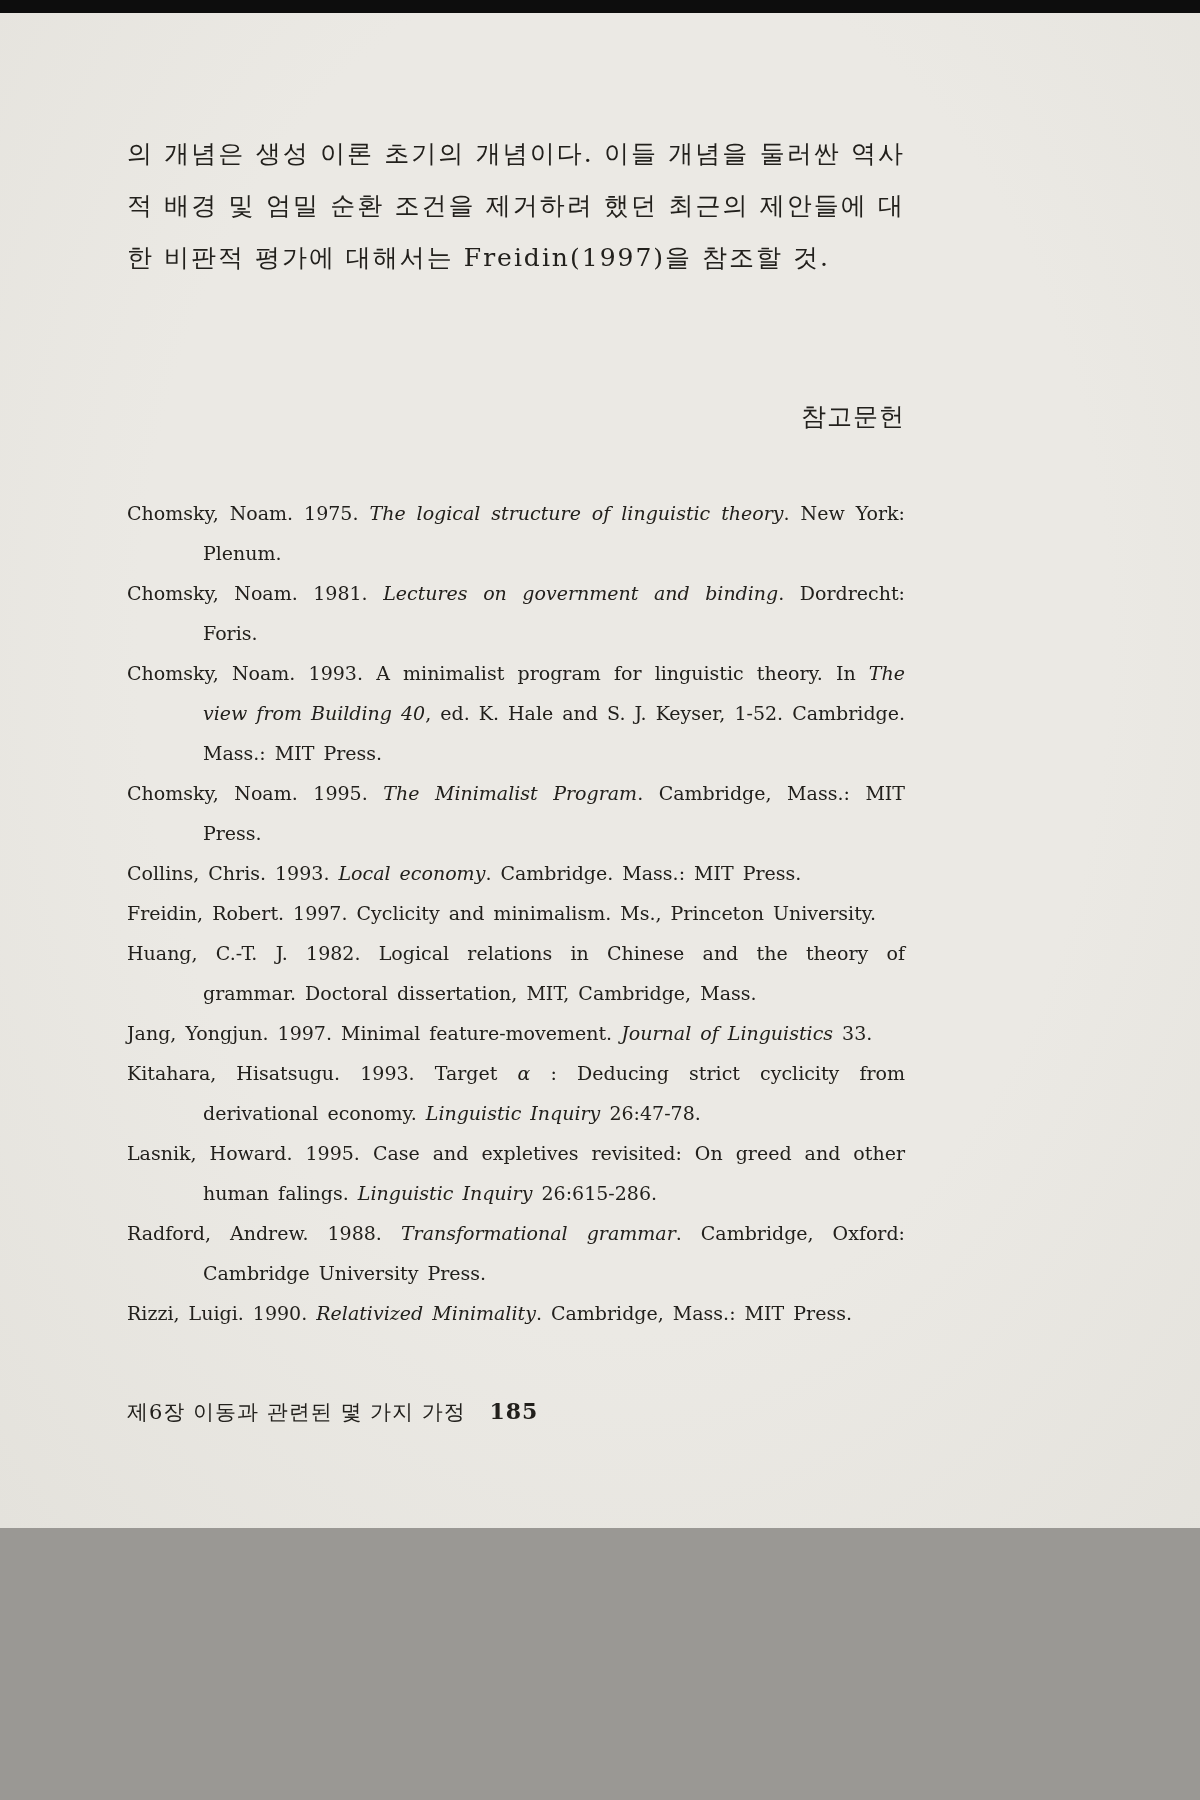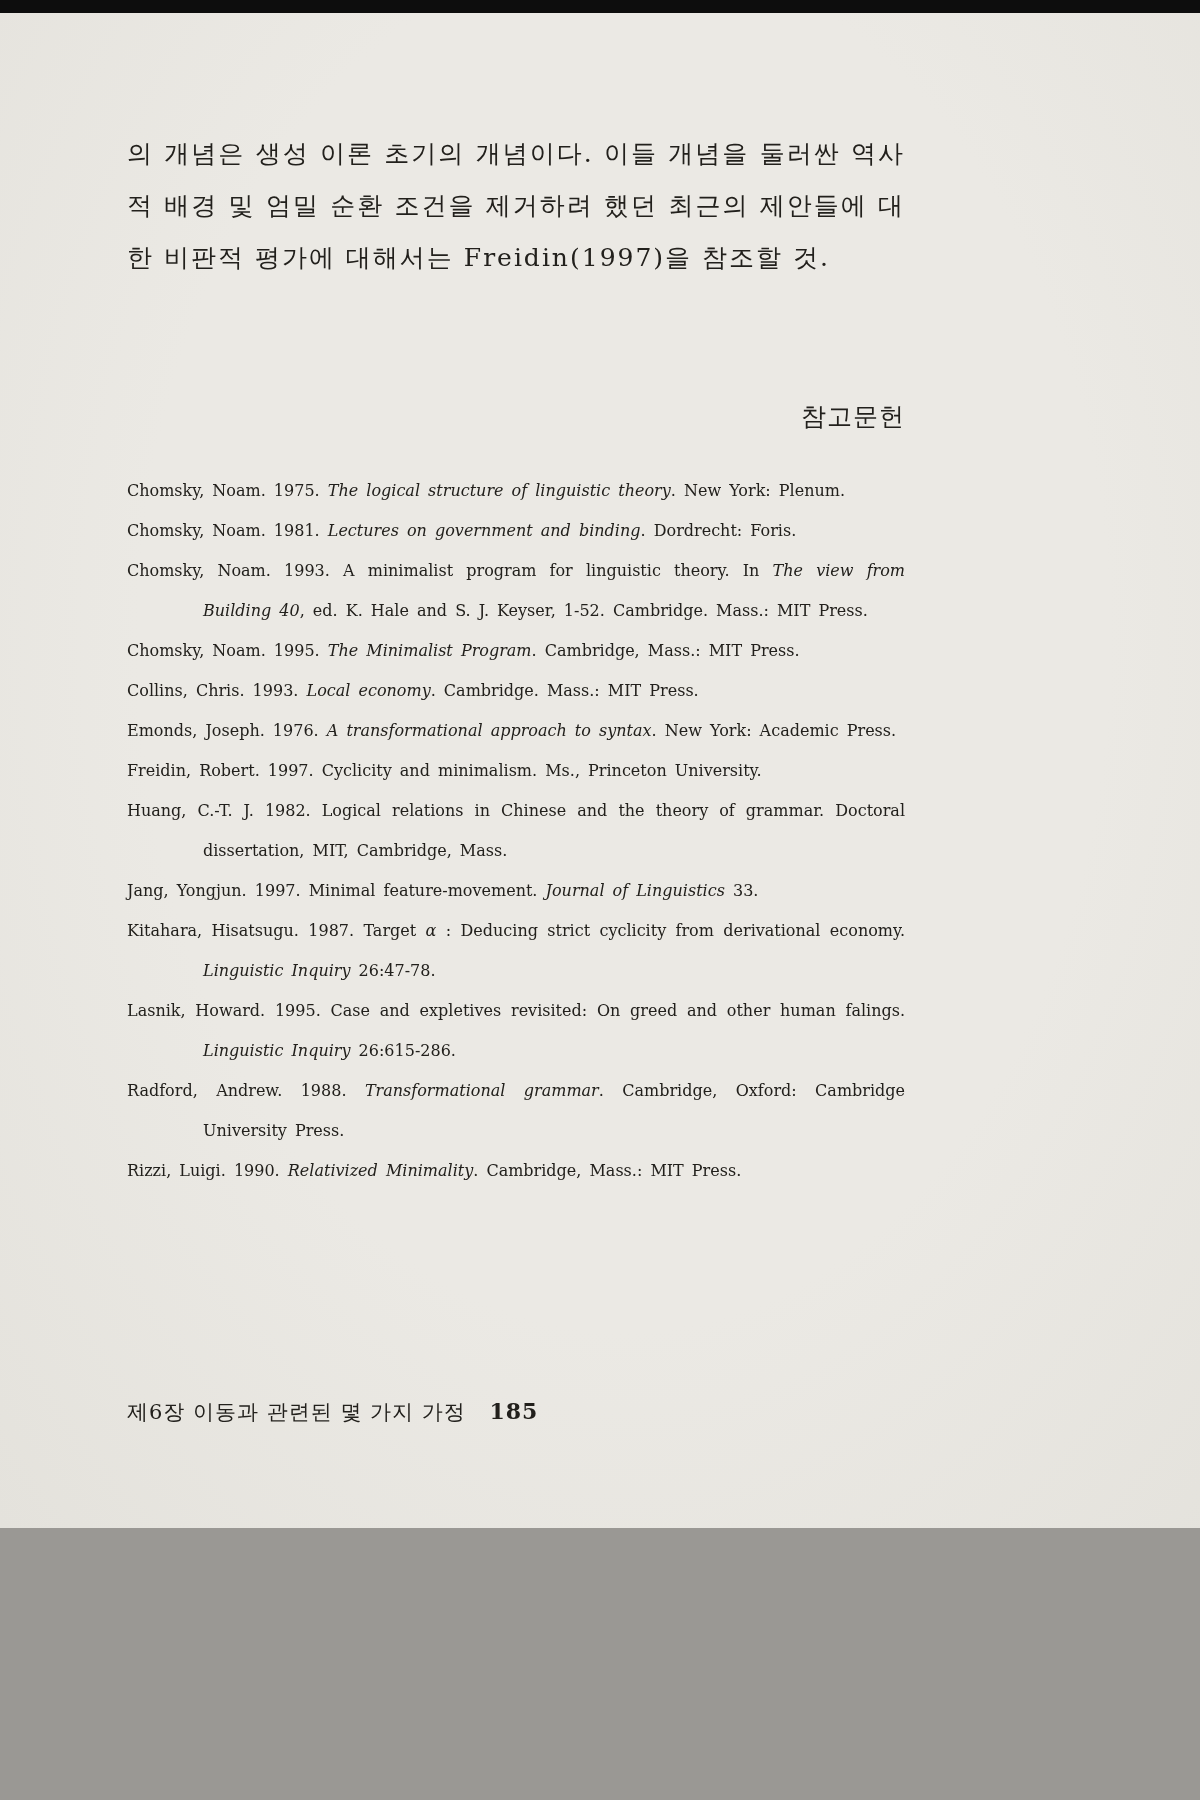--- a/index.html
+++ b/index.html
@@ -50,22 +50,22 @@
 
   .heading {
     margin-top: 116px;
     text-align: right;
     font-size: 25px;
     font-weight: 400;
     letter-spacing: 1px;
   }
 
   .refs {
-    margin-top: 38px;
-    font-size: 16px;
+    margin-top: 60px;
+    font-size: 19px;
     line-height: 40px;
   }
 
   .ref {
     padding-left: 76px;
     text-indent: -76px;
     text-align: justify;
     text-align-last: left;
     word-spacing: 3px;
   }
@@ -103,25 +103,24 @@
     <p class="intro">의 개념은 생성 이론 초기의 개념이다. 이들 개념을 둘러싼 역사적 배경 및 엄밀 순환 조건을 제거하려 했던 최근의 제안들에 대한 비판적 평가에 대해서는 Freidin(1997)을 참조할 것.</p>
 
     <h2 class="heading">참고문헌</h2>
 
     <div class="refs" id="refs">
         <div class="ref"><span>Chomsky, Noam. 1975. </span><i>The logical structure of linguistic theory</i><span>. New York: Plenum.</span></div>
         <div class="ref"><span>Chomsky, Noam. 1981. </span><i>Lectures on government and binding</i><span>. Dordrecht: Foris.</span></div>
         <div class="ref"><span>Chomsky, Noam. 1993. A minimalist program for linguistic theory. In </span><i>The view from Building 40</i><span>, ed. K. Hale and S. J. Keyser, 1-52. Cambridge. Mass.: MIT Press.</span></div>
         <div class="ref"><span>Chomsky, Noam. 1995. </span><i>The Minimalist Program</i><span>. Cambridge, Mass.: MIT Press.</span></div>
         <div class="ref"><span>Collins, Chris. 1993. </span><i>Local economy</i><span>. Cambridge. Mass.: MIT Press.</span></div>
-        <div class="ref"><span>Emonds, Joseph. 1976. </span><i>A transformational approach to syntax</i><span>. New York: Academic Press.</span></div>
         <div class="ref"><span>Freidin, Robert. 1997. Cyclicity and minimalism. Ms., Princeton University.</span></div>
         <div class="ref"><span>Huang, C.-T. J. 1982. Logical relations in Chinese and the theory of grammar. Doctoral dissertation, MIT, Cambridge, Mass.</span></div>
         <div class="ref"><span>Jang, Yongjun. 1997. Minimal feature-movement. </span><i>Journal of Linguistics</i><span> 33.</span></div>
-        <div class="ref"><span>Kitahara, Hisatsugu. 1987. Target </span><i>α</i><span> : Deducing strict cyclicity from derivational economy. </span><i>Linguistic Inquiry</i><span> 26:47-78.</span></div>
+        <div class="ref"><span>Kitahara, Hisatsugu. 1993. Target </span><i>α</i><span> : Deducing strict cyclicity from derivational economy. </span><i>Linguistic Inquiry</i><span> 26:47-78.</span></div>
         <div class="ref"><span>Lasnik, Howard. 1995. Case and expletives revisited: On greed and other human falings. </span><i>Linguistic Inquiry</i><span> 26:615-286.</span></div>
         <div class="ref"><span>Radford, Andrew. 1988. </span><i>Transformational grammar</i><span>. Cambridge, Oxford: Cambridge University Press.</span></div>
         <div class="ref"><span>Rizzi, Luigi. 1990. </span><i>Relativized Minimality</i><span>. Cambridge, Mass.: MIT Press.</span></div>
       </div>
 
   </div>
 
   <div class="footer">
     <span>제6장 이동과 관련된 몇 가지 가정</span>
     <span class="pagenum">185</span>

